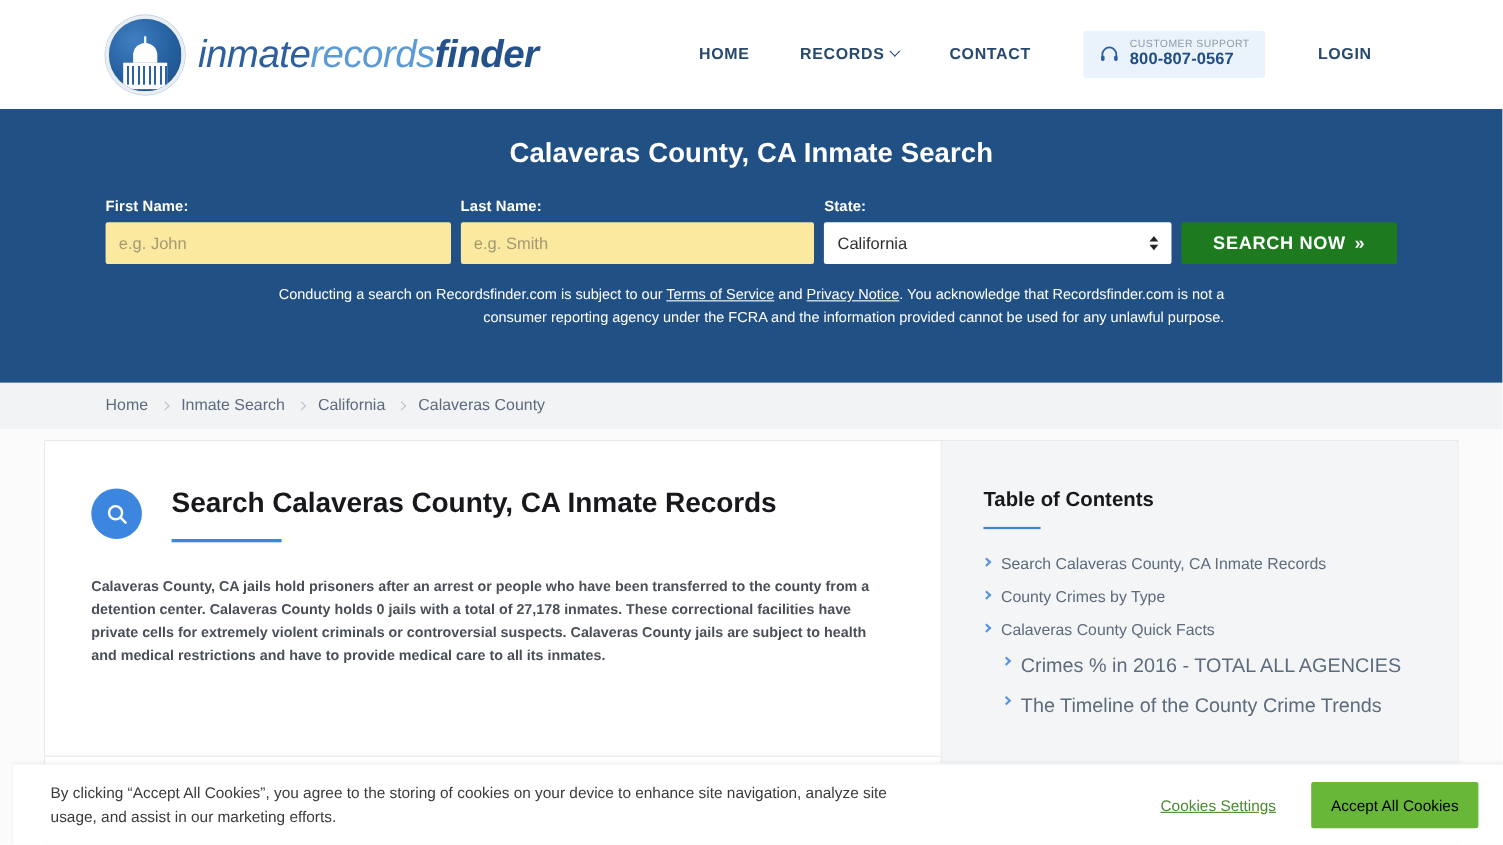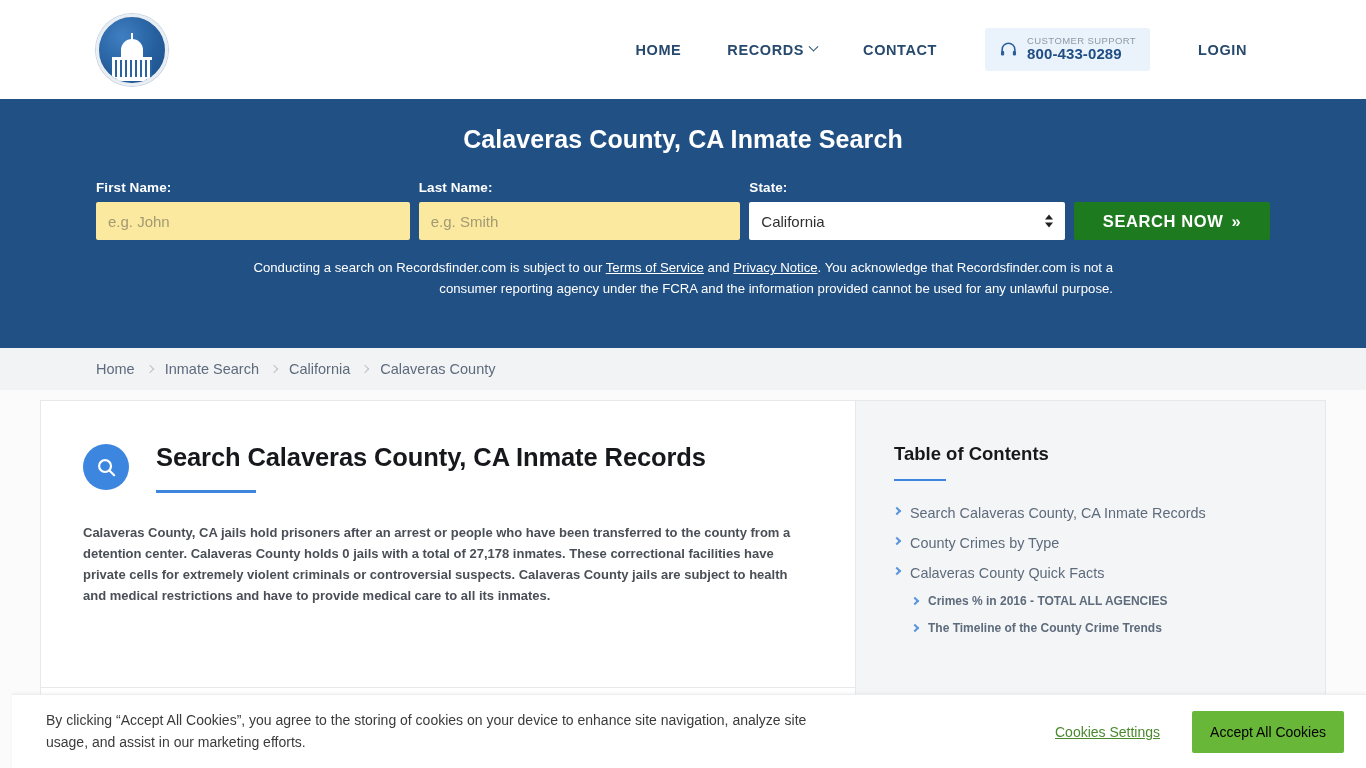--- a/index.html
+++ b/index.html
@@ -193,21 +193,21 @@
     margin: 0; font-size: 18.5px; font-weight: 700; color: #16181c;
   }
   .toc-rule { width: 52px; height: 2px; background: #3c86df; margin: 14px 0 22px; }
   .toc-list { list-style: none; margin: 0; padding: 0; }
   .toc-list li { margin-bottom: 10px; }
   .toc-link {
     display: flex; gap: 10px; align-items: flex-start;
     color: #5d6b7c; font-size: 14.4px; line-height: 1.4;
     text-decoration: none; cursor: pointer;
   }
-  .toc-link.sub { padding-left: 18px; font-size: 12px; font-weight: bold; }
+  .toc-link.sub { padding-left: 18px; font-size: 18px; }
   .toc-chev {
     flex: 0 0 auto; margin-top: 5px;
     width: 6px; height: 6px;
     border-right: 2px solid #5b95dd; border-top: 2px solid #5b95dd;
     transform: rotate(45deg);
   }
 
   
   .cookie {
     position: absolute; left: 12px; bottom: 0; width: 1366px; height: 74px;
@@ -234,20 +234,21 @@
 <div class="header">
   <div class="brand">
     <div class="brand-logo">
       <div class="dome">
         <div class="spire"></div>
         <div class="cap"></div>
         <div class="base"></div>
         <div class="plinth"></div>
       </div>
     </div>
+    <div class="brand-word"><span class="w-inmate">inmate</span><span class="w-records">records</span><span class="w-finder">finder</span></div>
   </div>
 
   <div class="nav">
     <a class="nav-link" href="#">
         <span>HOME</span>
       </a>
     <a class="nav-link" href="#">
         <span>RECORDS</span>
         <span class="chev-down"></span>
       </a>
@@ -256,21 +257,21 @@
       </a>
 
     <div class="support-box">
       <svg class="headset" viewBox="0 0 24 24" fill="none" stroke="#2d5f9e" stroke-width="2">
         <path d="M4 14v-2a8 8 0 0 1 16 0v2"></path>
         <rect x="2.5" y="13.5" width="4" height="6" rx="1.6" fill="#2d5f9e" stroke="none"></rect>
         <rect x="17.5" y="13.5" width="4" height="6" rx="1.6" fill="#2d5f9e" stroke="none"></rect>
       </svg>
       <div class="support-text">
         <span class="support-label">CUSTOMER SUPPORT</span>
-        <span class="support-phone">800-433-0289</span>
+        <span class="support-phone">800-807-0567</span>
       </div>
     </div>
 
     <a class="nav-link" href="#">
         <span>LOGIN</span>
       </a>
   </div>
 </div>
 
 <div class="hero">

